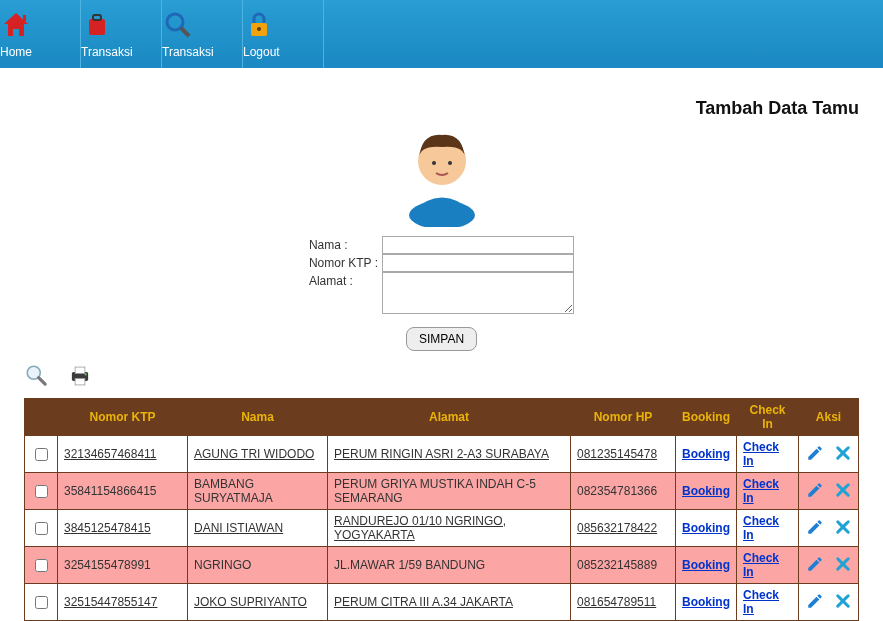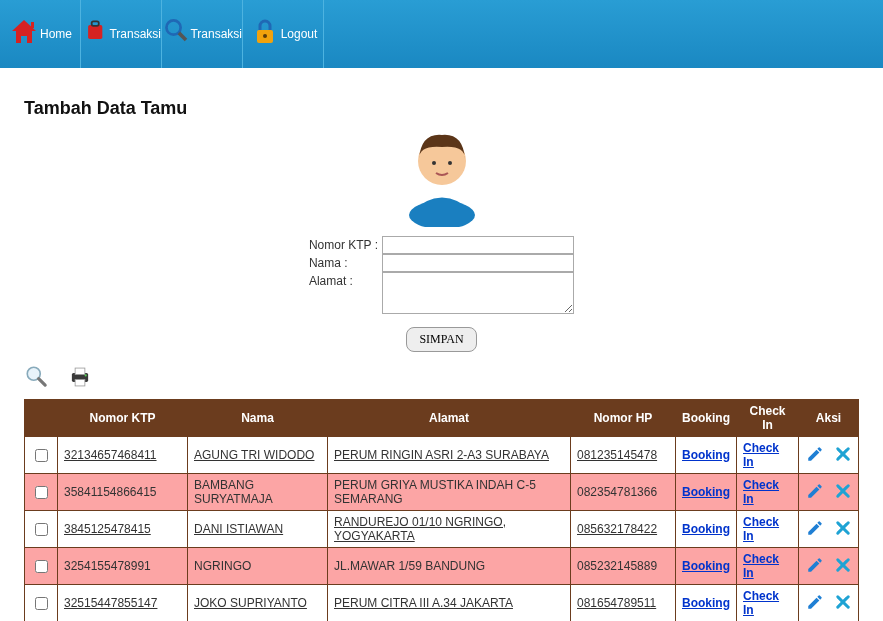--- a/index.html
+++ b/index.html
@@ -11,38 +11,38 @@
     color: #333;
   }
   .topbar {
     display: flex;
     background: linear-gradient(to bottom, #299dd4, #1a88c2);
     height: 68px;
   }
   .topbar .menu-item {
     width: 81px;
     display: flex;
-    flex-direction: row;
-    align-items: center;
+    flex-direction: column;
+    align-items: flex-start;
     justify-content: center;
     color: #fff;
     border-right: 1px solid #4db3e0;
     cursor: pointer;
     font-size: 12px;
   }
   .topbar .menu-item .icon {
     width: 32px;
     height: 32px;
     margin-bottom: 4px;
   }
   .content {
     padding: 20px 24px;
   }
   .page-title {
-    text-align: left;
+    text-align: right;
     font-weight: bold;
     font-size: 18px;
     color: #111;
     margin: 10px 0 8px;
   }
   .avatar-wrap {
     text-align: center;
     margin-bottom: 6px;
   }
   .form-table {
@@ -70,36 +70,35 @@
     font-family: Arial, sans-serif;
   }
   .save-wrap { text-align: center; margin: 8px 0 12px; }
   .btn {
     border: 1px solid #999;
     background: #eee;
     padding: 4px 12px;
     font-size: 12px;
     cursor: pointer;
     border-radius: 8px;
-    font-family: Liberation Serif, serif;
   }
   .toolbar-icons {
     display: flex;
     gap: 16px;
     align-items: center;
     margin-bottom: 6px;
   }
   table.data {
     width: 100%;
     border-collapse: collapse;
     border: 1px solid #6b3c1e;
   }
   table.data th {
     background: #6b3c1e;
-    color: #ffffff;
+    color: #eab308;
     font-weight: bold;
     font-size: 12px;
     padding: 4px 6px;
     border: 1px solid #6b3c1e;
   }
   table.data td {
     border: 1px solid #6b3c1e;
     padding: 4px 6px;
     font-size: 12px;
     vertical-align: middle;
@@ -174,25 +173,25 @@
       <path d="M22 32 Q24 6 45 8 Q66 6 68 32 Q68 18 45 20 Q22 18 22 32" fill="#5b3518"></path>
       <circle cx="37" cy="36" r="2" fill="#333"></circle>
       <circle cx="53" cy="36" r="2" fill="#333"></circle>
       <path d="M39 46 Q45 50 51 46" fill="none" stroke="#a55" stroke-width="2"></path>
     </svg>
   </div>
 
   <table class="form-table">
     <tbody>
         <tr>
-      <td>Nomor KTP :</td>
+      <td>Nama :</td>
       <td><input type="text" value="" style=""></td>
     </tr>
     <tr>
-      <td>Nama :</td>
+      <td>Nomor KTP :</td>
       <td><input type="text" value="" style=""></td>
     </tr>
     <tr>
       <td>Alamat :</td>
       <td><textarea style=""></textarea></td>
     </tr>
   </tbody>
     </table>
 
   <div class="save-wrap">

